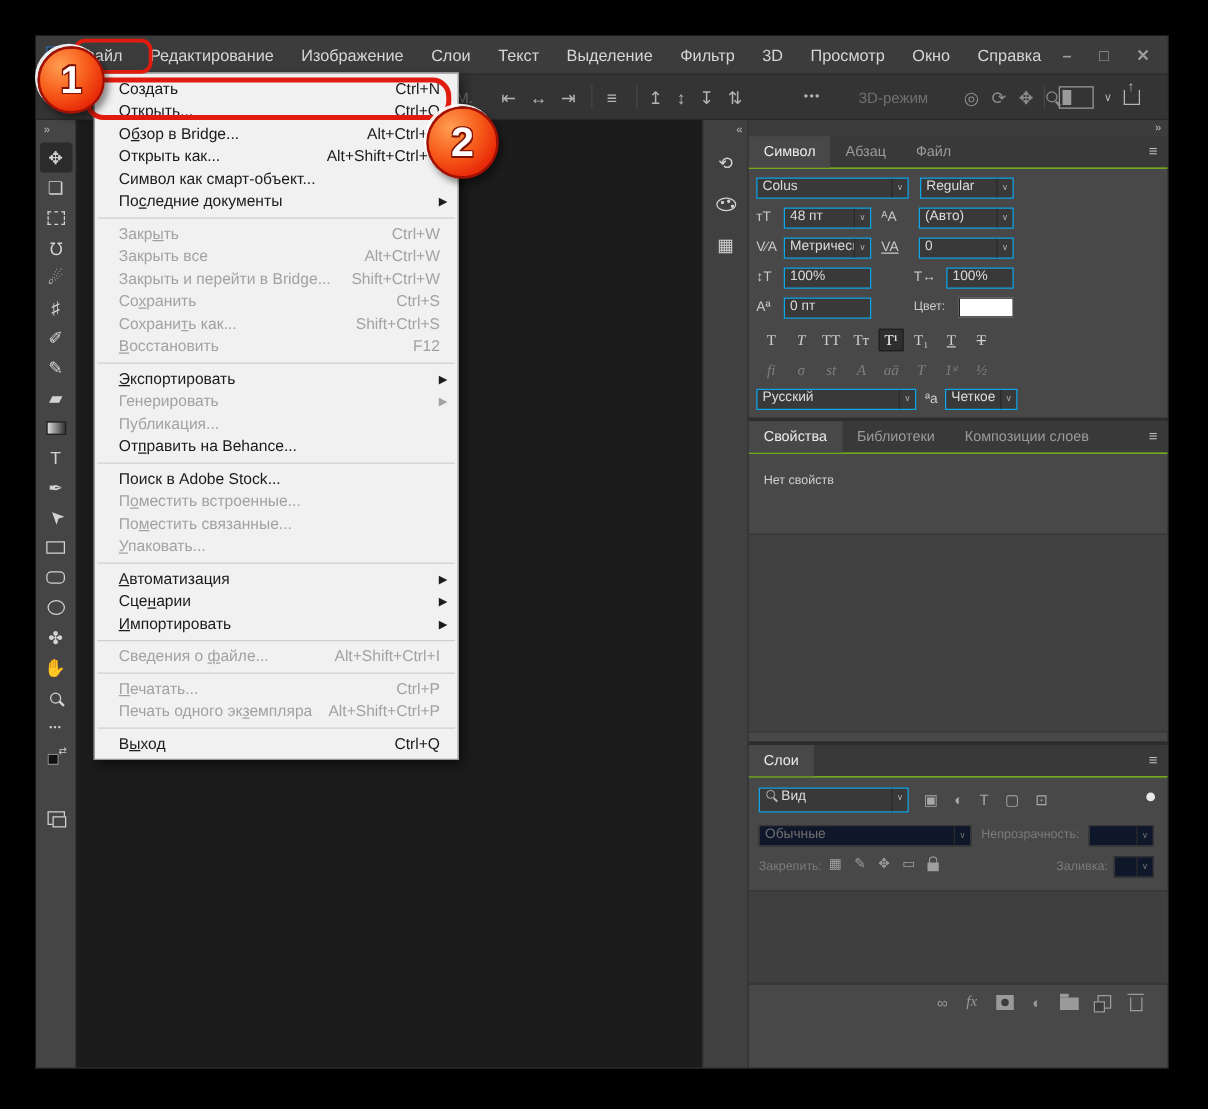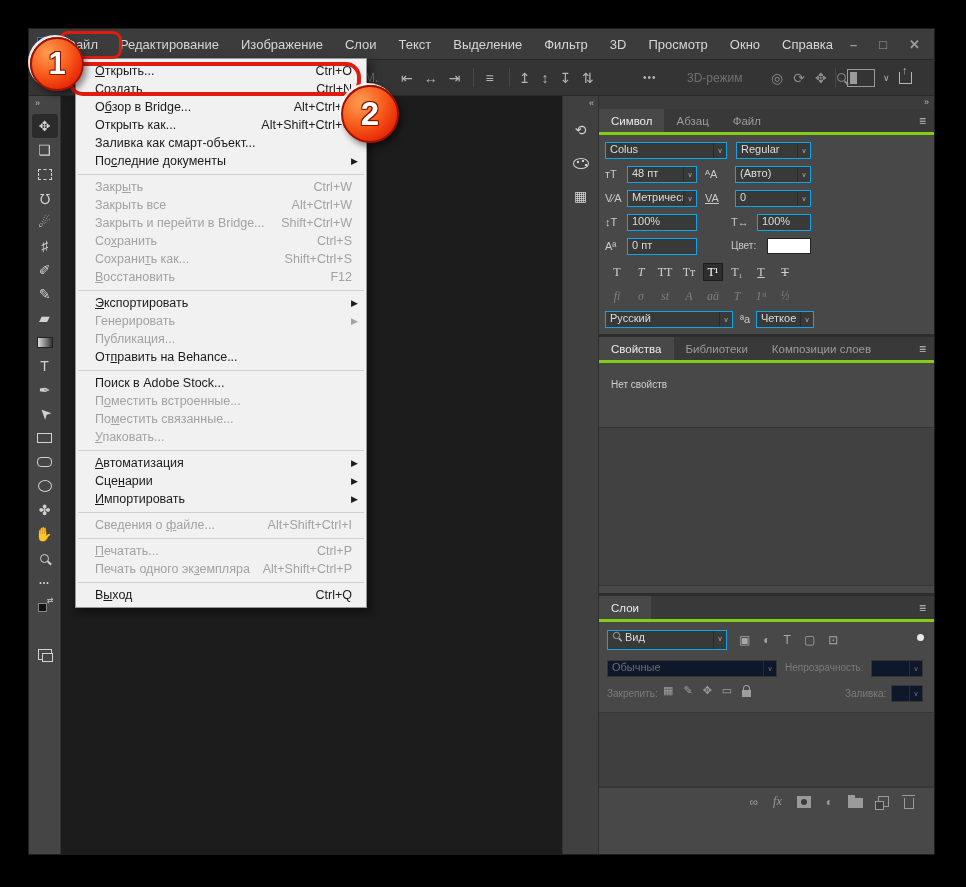--- a/index.html
+++ b/index.html
@@ -46,21 +46,21 @@
 
   
   .panels { width:335px; display:flex; flex-direction:column; background:#2d2d2d; }
   .pgroup { background:#484848; position:relative; }
   .pg1 { height:238px; }
   .pg2 { height:256px; margin-top:3px; }
   .pg3 { height:258px; margin-top:3px; }
   .collapse-row { height:13px; text-align:right; padding:1px 6px 0 0; font-size:9px;
                   letter-spacing:-1px; color:#bdbdbd; background:#3c3c3c; }
   .tabbar { height:26px; background:#393939; display:flex; align-items:stretch; position:relative;
-            font-size:11.5px; border-bottom:3px solid #84cc16; }
+            font-size:11.5px; border-bottom:1px solid #84cc16; }
   .tab { padding:0 12px; display:flex; align-items:center; color:#9b9b9b; }
   .tab.active { background:#484848; color:#ececec; }
   .hamb { position:absolute; right:8px; top:6px; color:#c4c4c4; font-size:12px; line-height:1; }
   .pbody { position:relative; }
 
   
   .fld { position:absolute; height:17px; background:#393939; border:1px solid #0ea5e9;
          display:flex; font-size:11px; color:#dcdcdc; }
   .fld .fval { flex:1; padding:0 4px; white-space:nowrap; overflow:hidden; }
   .fld .chev { width:13px; text-align:center; font-size:7px; color:#aaa;
@@ -470,37 +470,37 @@
               </div>
           </div>
         </div>
 
       </div>
     </div>
   </div>
 
   <div id="filemenu">
       <div class="mi">
+        <span class="lbl">Создать</span>
+        <span class="sc">Ctrl+N</span>
+      </div>
+      <div class="mi">
         <span class="lbl"><u>О</u>ткрыть...</span>
         <span class="sc">Ctrl+O</span>
       </div>
       <div class="mi">
-        <span class="lbl">Создать</span>
-        <span class="sc">Ctrl+N</span>
-      </div>
-      <div class="mi">
         <span class="lbl">О<u>б</u>зор в Bridge...</span>
         <span class="sc">Alt+Ctrl+O</span>
       </div>
       <div class="mi">
         <span class="lbl">Открыть как...</span>
         <span class="sc">Alt+Shift+Ctrl+O</span>
       </div>
       <div class="mi">
-        <span class="lbl">Заливка как смарт-объект...</span>
+        <span class="lbl">Символ как смарт-объект...</span>
       </div>
       <div class="mi">
         <span class="lbl">По<u>с</u>ледние документы</span>
         <span class="arrow">▶</span>
       </div>
       <div class="msep"></div>
       <div class="mi disabled">
         <span class="lbl">Закр<u>ы</u>ть</span>
         <span class="sc">Ctrl+W</span>
       </div>

